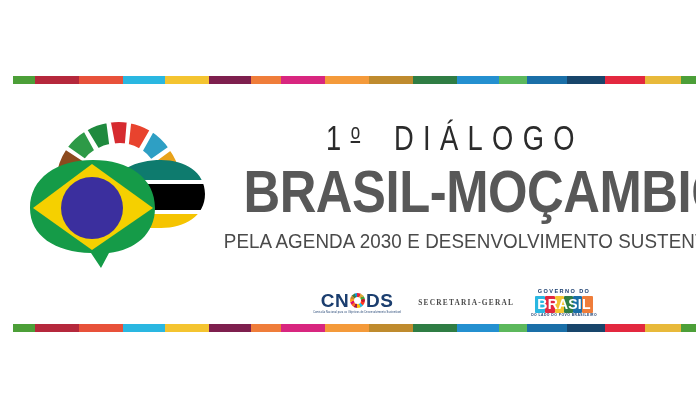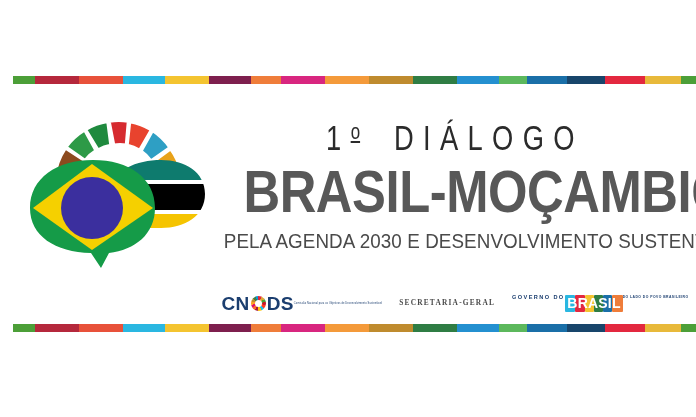--- a/index.html
+++ b/index.html
@@ -109,21 +109,21 @@
     top: 286px;
     width: 492px;
     height: 34px;
     display: flex;
     align-items: center;
     justify-content: center;
     gap: 17px;
   }
 
   
-  #cnods-logo { display: flex; flex-direction: row; align-items: center; }
+  #cnods-logo { display: flex; flex-direction: column; align-items: center; }
   .cnods-word {
     display: flex;
     align-items: center;
     font-family: "Liberation Sans", sans-serif;
     font-weight: 700;
     font-size: 19px;
     line-height: 19px;
     letter-spacing: 0.4px;
     color: #1b3e6f;
   }
@@ -166,22 +166,22 @@
     line-height: 10px;
     font-weight: 700;
     letter-spacing: 1.2px;
     color: #4a4a4a;
     white-space: nowrap;
   }
 
   
   #gov-brasil-logo {
     display: flex;
-    flex-direction: row;
-    align-items: flex-start;
+    flex-direction: column;
+    align-items: center;
     line-height: 1;
   }
   .gov-top {
     font-size: 5.6px;
     font-weight: 700;
     letter-spacing: 1.4px;
     color: #1b3e6f;
     white-space: nowrap;
     margin-bottom: 1px;
   }

